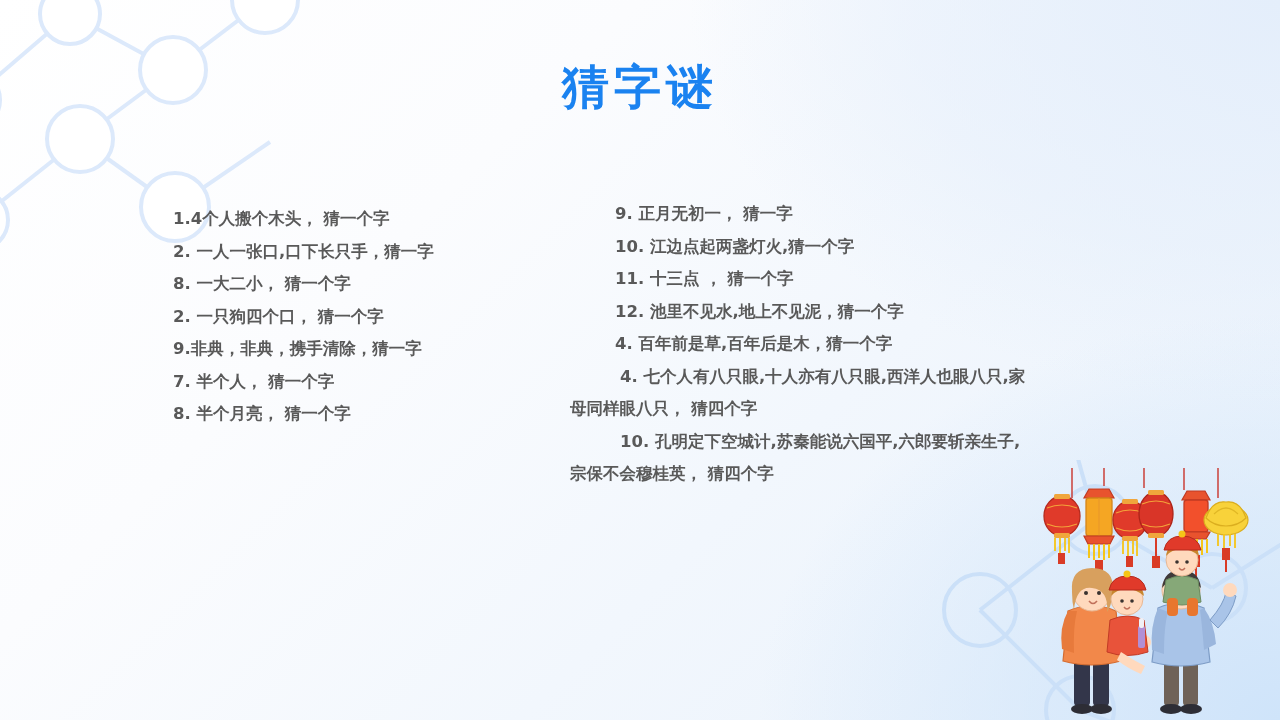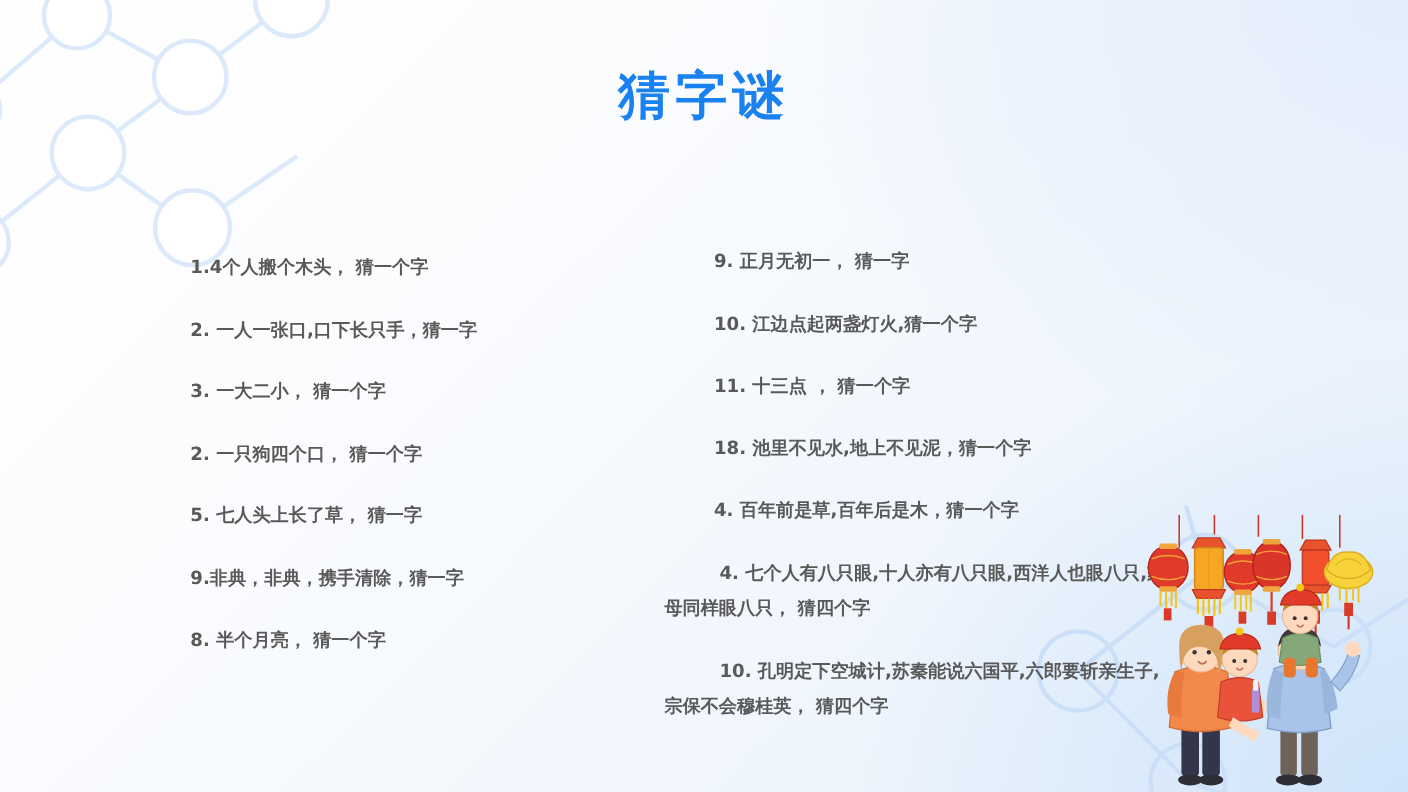--- a/index.html
+++ b/index.html
@@ -64,27 +64,26 @@
     font-size: 16.5px;
     line-height: 32.5px;
     font-family: "DejaVu Sans", "Liberation Sans", sans-serif;
   }
   .col-left {
     left: 173px;
     top: 203px;
     width: 400px;
   }
   .col-right {
-    left: 604px;
+    left: 570px;
     top: 198px;
     width: 460px;
   }
   .riddle {
     white-space: pre-wrap;
-    margin-top: 24px;
   }
   .indent {
     text-indent: 50px;
   }
   .indent-sm {
     text-indent: 45px;
   }
 
   
   .illustration {
@@ -139,32 +138,32 @@
       <circle cx="292" cy="128" r="34"></circle>
       <circle cx="160" cy="250" r="34"></circle>
     </g>
   </svg>
 
   <div class="title">猜字谜</div>
 
   <div class="col col-left">
     <div class="riddle">1.4个人搬个木头， 猜一个字</div>
     <div class="riddle">2. 一人一张口,口下长只手，猜一字</div>
-    <div class="riddle">3. 一大二小， 猜一个字</div>
+    <div class="riddle">8. 一大二小， 猜一个字</div>
     <div class="riddle">2. 一只狗四个口， 猜一个字</div>
-    <div class="riddle">5. 七人头上长了草， 猜一字</div>
     <div class="riddle">9.非典，非典，携手清除，猜一字</div>
+    <div class="riddle">7. 半个人， 猜一个字</div>
     <div class="riddle">8. 半个月亮， 猜一个字</div>
   </div>
 
   <div class="col col-right">
     <div class="riddle indent-sm">9. 正月无初一， 猜一字</div>
     <div class="riddle indent-sm">10. 江边点起两盏灯火,猜一个字</div>
     <div class="riddle indent-sm">11. 十三点 ， 猜一个字</div>
-    <div class="riddle indent-sm">18. 池里不见水,地上不见泥，猜一个字</div>
+    <div class="riddle indent-sm">12. 池里不见水,地上不见泥，猜一个字</div>
     <div class="riddle indent-sm">4. 百年前是草,百年后是木，猜一个字</div>
     <div class="riddle indent">4. 七个人有八只眼,十人亦有八只眼,西洋人也眼八只,家母同样眼八只， 猜四个字</div>
     <div class="riddle indent">10. 孔明定下空城计,苏秦能说六国平,六郎要斩亲生子,宗保不会穆桂英， 猜四个字</div>
   </div>
 
   <svg class="illustration" viewBox="0 0 230 250">
 
     <g stroke="#c9342b" stroke-width="1.4">
       <line x1="46" y1="0" x2="46" y2="30"></line>
       <line x1="78" y1="0" x2="78" y2="18"></line>

